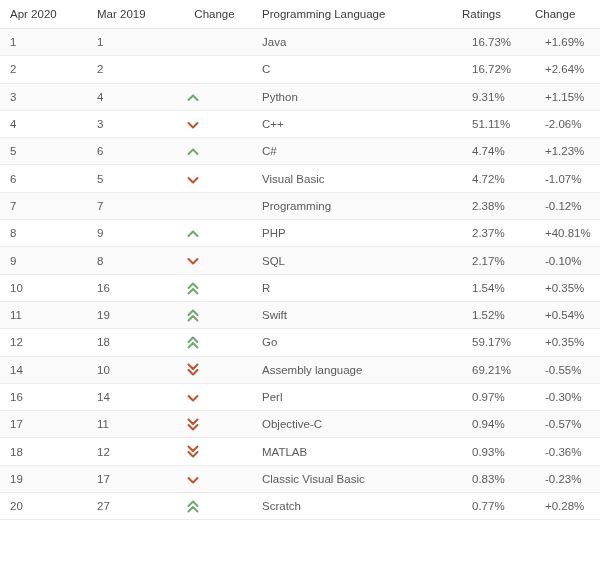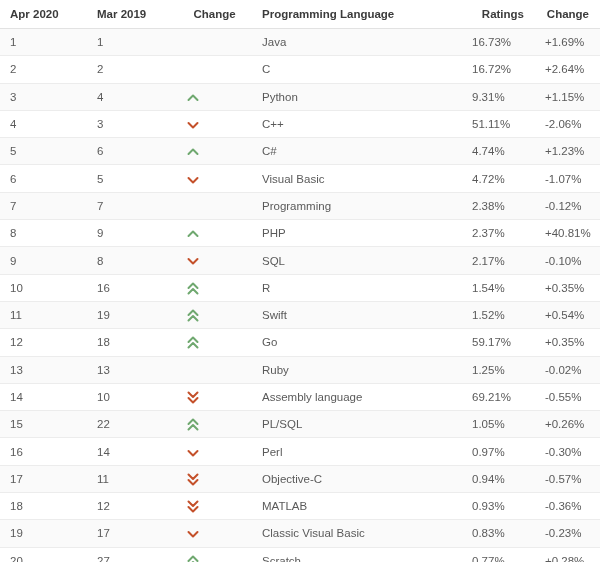--- a/index.html
+++ b/index.html
@@ -27,30 +27,30 @@
   .col-change-ico { width: 75px; }
   .col-lang       { width: 210px; }
   .col-ratings    { width: 73px; }
   .col-delta      { width: 65px; }
 
   
   #tiobe-table thead th {
     height: 28px;
     padding: 0 0 0 10px;
     font-size: 11.5px;
-    font-weight: bold;
+    font-weight: normal;
     color: #3b3b3b;
     text-align: left;
     vertical-align: middle;
     border-bottom: 1px solid #e2e2e2;
     background: #ffffff;
     white-space: nowrap;
   }
   #tiobe-table thead th.th-ico   { padding-left: 0; text-align: center; }
-  #tiobe-table thead th.th-num   { padding-left: 0; padding-right: 11px; text-align: right; }
+  #tiobe-table thead th.th-num   { padding-left: 0; padding-right: 11px; text-align: left; }
 
   
   #tiobe-table tbody td {
     height: 26.3px;
     padding: 0 0 0 10px;
     font-size: 11.5px;
     color: #5a5a5a;
     text-align: left;
     vertical-align: middle;
     border-bottom: 1px solid #ececec;
@@ -212,50 +212,31 @@
         <td>18</td>
         <td class="cell-ico"><span class="chev-wrap"><svg width="12" height="13" viewBox="0 0 12 13" stroke="#6fa86f" stroke-width="2" fill="none" stroke-linecap="round" stroke-linejoin="round">
               <polyline points="1.5,6 6,1.5 10.5,6"></polyline>
               <polyline points="1.5,11.5 6,7 10.5,11.5"></polyline>
             </svg></span></td>
         <td class="cell-lang">Go</td>
         <td class="cell-num">59.17%</td>
         <td class="cell-num">+0.35%</td>
       </tr>
       <tr>
-        <td>13</td>
-        <td>13</td>
-        <td class="cell-ico"></td>
-        <td class="cell-lang">Ruby</td>
-        <td class="cell-num">1.25%</td>
-        <td class="cell-num">-0.02%</td>
-      </tr>
-      <tr>
         <td>14</td>
         <td>10</td>
         <td class="cell-ico"><span class="chev-wrap"><svg width="12" height="13" viewBox="0 0 12 13" stroke="#c4502a" stroke-width="2" fill="none" stroke-linecap="round" stroke-linejoin="round">
               <polyline points="1.5,1.5 6,6 10.5,1.5"></polyline>
               <polyline points="1.5,7 6,11.5 10.5,7"></polyline>
             </svg></span></td>
         <td class="cell-lang">Assembly language</td>
         <td class="cell-num">69.21%</td>
         <td class="cell-num">-0.55%</td>
       </tr>
       <tr>
-        <td>15</td>
-        <td>22</td>
-        <td class="cell-ico"><span class="chev-wrap"><svg width="12" height="13" viewBox="0 0 12 13" stroke="#6fa86f" stroke-width="2" fill="none" stroke-linecap="round" stroke-linejoin="round">
-              <polyline points="1.5,6 6,1.5 10.5,6"></polyline>
-              <polyline points="1.5,11.5 6,7 10.5,11.5"></polyline>
-            </svg></span></td>
-        <td class="cell-lang">PL/SQL</td>
-        <td class="cell-num">1.05%</td>
-        <td class="cell-num">+0.26%</td>
-      </tr>
-      <tr>
         <td>16</td>
         <td>14</td>
         <td class="cell-ico"><span class="chev-wrap"><svg width="12" height="8" viewBox="0 0 12 8" stroke="#c4502a" stroke-width="2" fill="none" stroke-linecap="round" stroke-linejoin="round">
               <polyline points="1.5,2 6,6.5 10.5,2"></polyline>
             </svg></span></td>
         <td class="cell-lang">Perl</td>
         <td class="cell-num">0.97%</td>
         <td class="cell-num">-0.30%</td>
       </tr>
       <tr>

